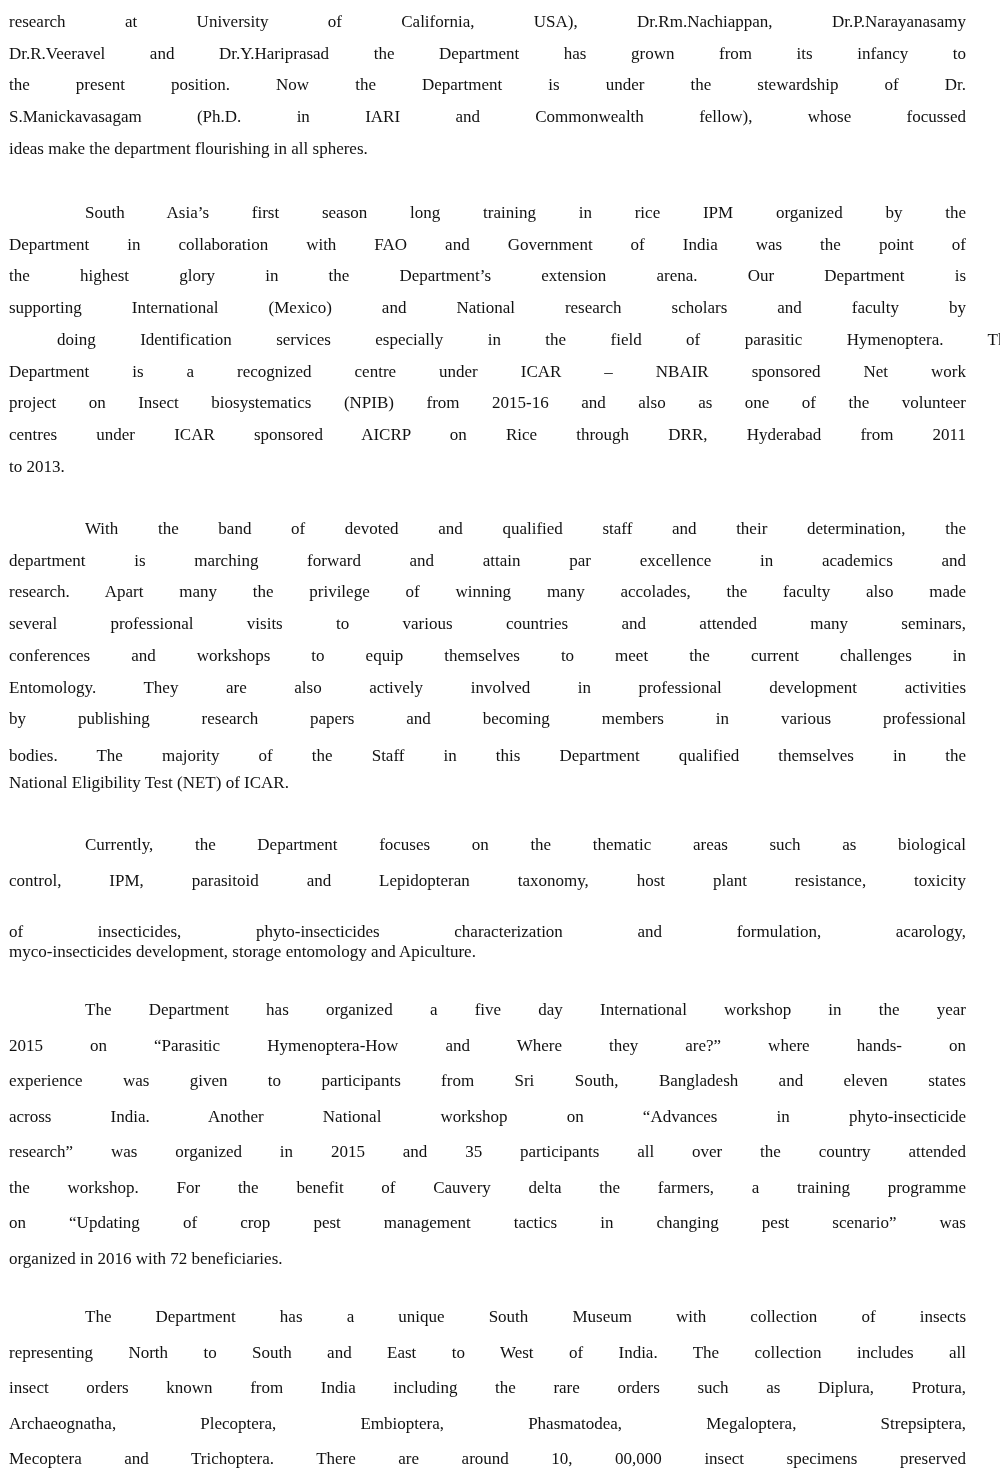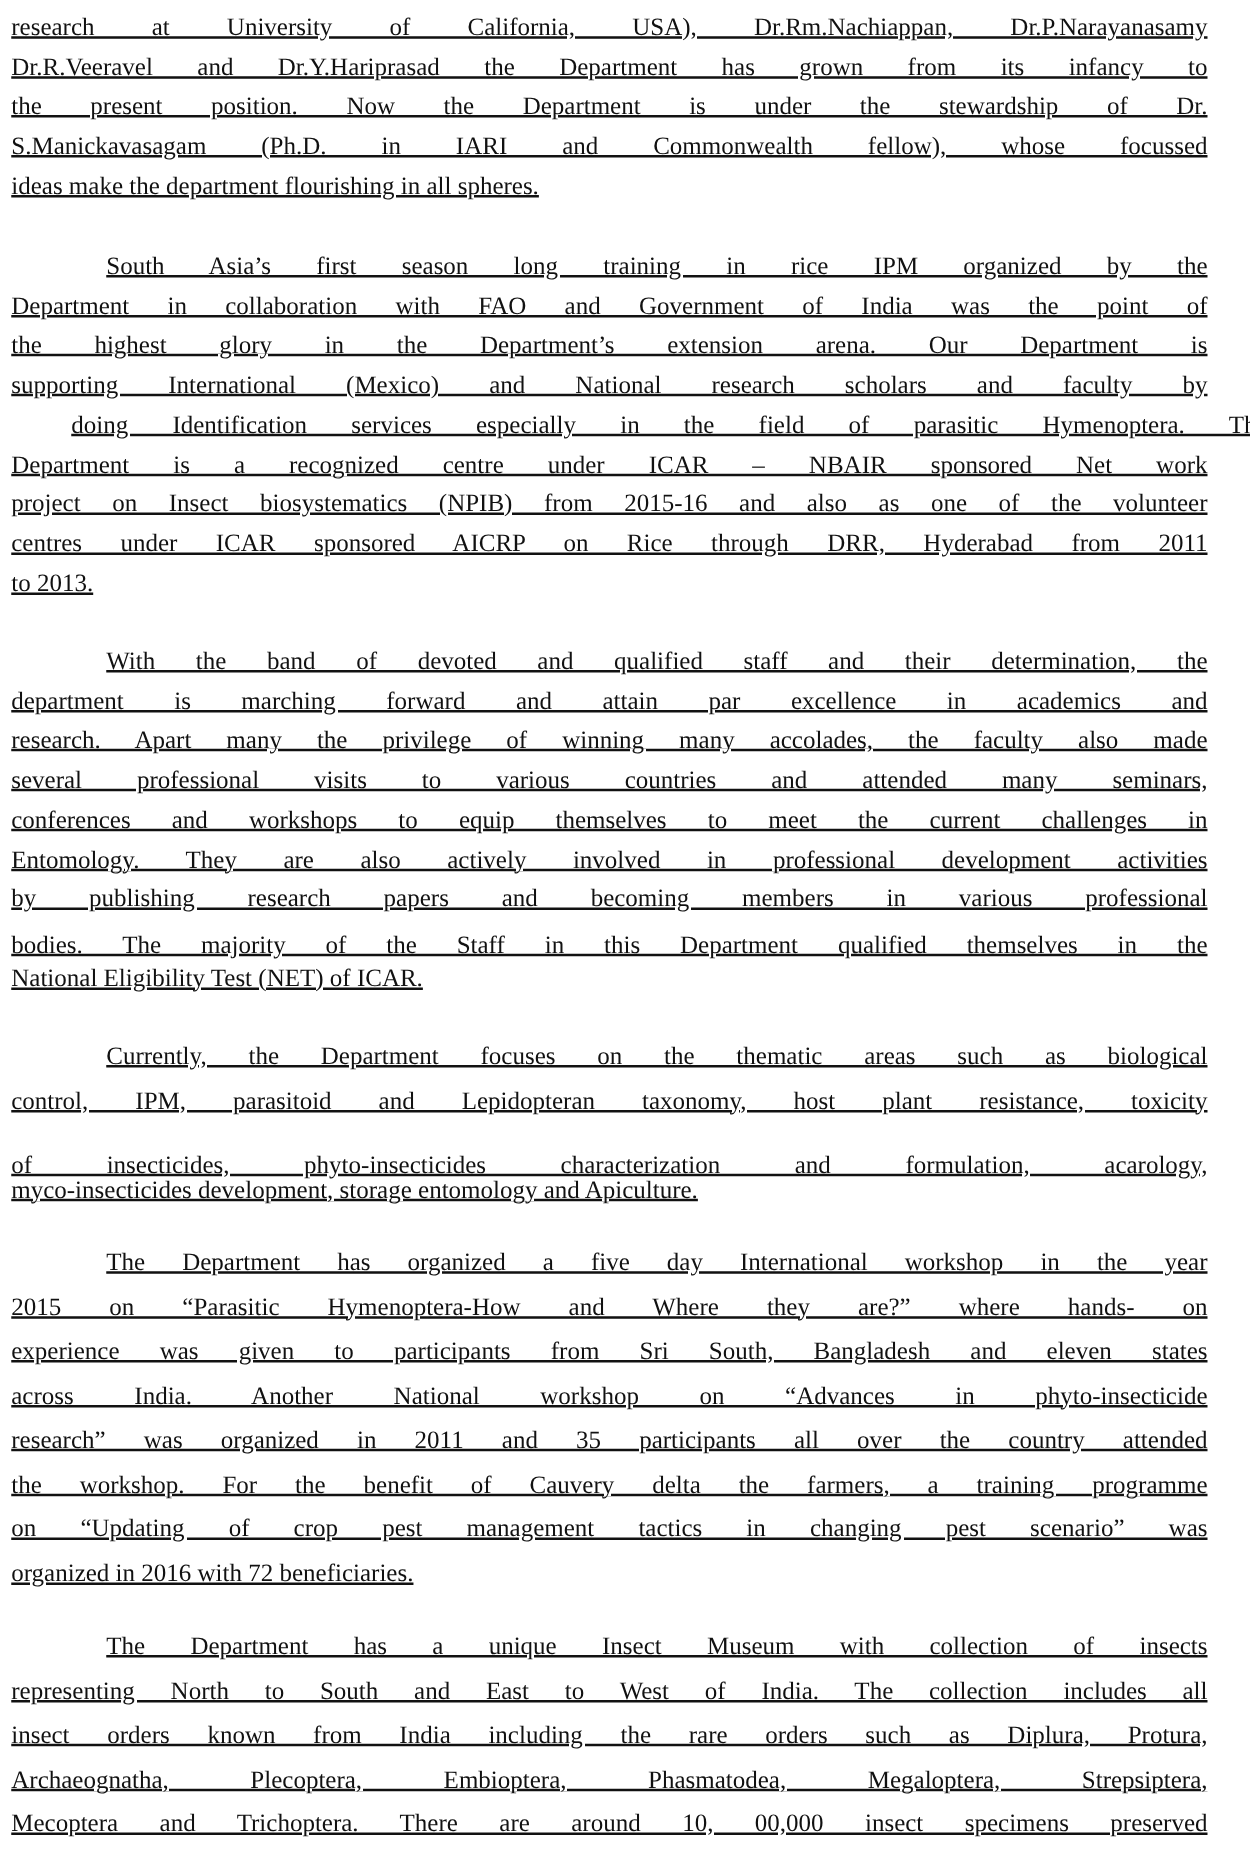--- a/index.html
+++ b/index.html
@@ -5,22 +5,22 @@
   html, body { margin: 0; padding: 0; background: #ffffff; }
   body {
     width: 1000px; height: 1481px; overflow: hidden; position: relative;
     font-family: "Liberation Serif", "DejaVu Serif", serif;
     color: #111111;
   }
   .page { position: absolute; left: 9px; top: 0; width: 957px; }
   .para { position: absolute; left: 0; width: 957px; }
   .line {
     position: absolute; left: 0; width: 957px;
-    font-size: 20px; line-height: 30px; white-space: nowrap;
-    text-align: justify; text-align-last: justify; text-decoration: underline;
+    font-size: 17px; line-height: 30px; white-space: nowrap;
+    text-align: justify; text-align-last: justify;
   }
   .line.last { text-align-last: left; }
   .line.indent { text-indent: 76px; }
 </style>
 </head>
 <body>
 
 <div class="page">
   <div class="para" style="top: 7px;">
       <div class="line" style="top: 0px;">research at University of California, USA), Dr.Rm.Nachiappan, Dr.P.Narayanasamy</div>
@@ -55,25 +55,25 @@
       <div class="line indent" style="top: 0px;">Currently, the Department focuses on the thematic areas such as biological</div>
       <div class="line" style="top: 35.5px;">control, IPM, parasitoid and Lepidopteran taxonomy, host plant resistance, toxicity</div>
       <div class="line" style="top: 71px; margin-top: 16px;">of insecticides, phyto-insecticides characterization and formulation, acarology,</div>
       <div class="line last" style="top: 106.5px;">myco-insecticides development, storage entomology and Apiculture.</div>
     </div>
   <div class="para" style="top: 995px;">
       <div class="line indent" style="top: 0px;">The Department has organized a five day International workshop in the year</div>
       <div class="line" style="top: 35.5px;">2015 on “Parasitic Hymenoptera-How and Where they are?” where hands- on</div>
       <div class="line" style="top: 71px;">experience was given to participants from Sri South, Bangladesh and eleven states</div>
       <div class="line" style="top: 106.5px;">across India. Another National workshop on “Advances in phyto-insecticide</div>
-      <div class="line" style="top: 142px;">research” was organized in 2011 and 35 participants all over the country attended</div>
+      <div class="line" style="top: 142px;">research” was organized in 2015 and 35 participants all over the country attended</div>
       <div class="line" style="top: 177.5px;">the workshop. For the benefit of Cauvery delta the farmers, a training programme</div>
       <div class="line" style="top: 213px;">on “Updating of crop pest management tactics in changing pest scenario” was</div>
       <div class="line last" style="top: 248.5px;">organized in 2016 with 72 beneficiaries.</div>
     </div>
   <div class="para" style="top: 1302px;">
-      <div class="line indent" style="top: 0px;">The Department has a unique Insect Museum with collection of insects</div>
+      <div class="line indent" style="top: 0px;">The Department has a unique South Museum with collection of insects</div>
       <div class="line" style="top: 35.5px;">representing North to South and East to West of India. The collection includes all</div>
       <div class="line" style="top: 71px;">insect orders known from India including the rare orders such as Diplura, Protura,</div>
       <div class="line" style="top: 106.5px;">Archaeognatha, Plecoptera, Embioptera, Phasmatodea, Megaloptera, Strepsiptera,</div>
       <div class="line" style="top: 142px;">Mecoptera and Trichoptera. There are around 10, 00,000 insect specimens preserved</div>
     </div>
 </div>
 
 </body></html>

